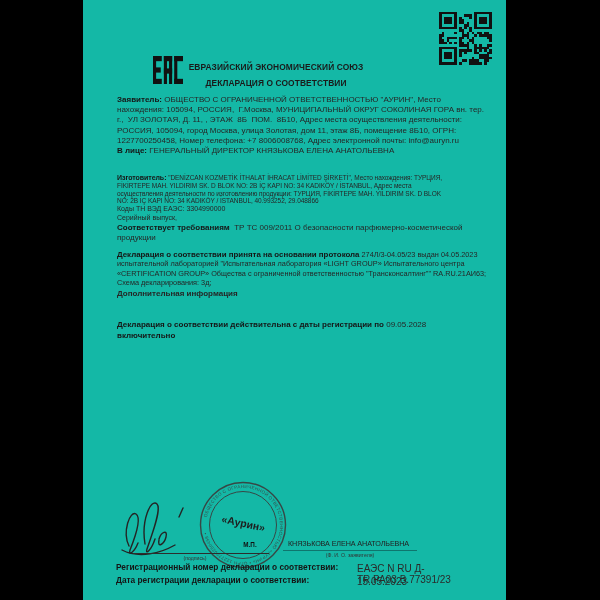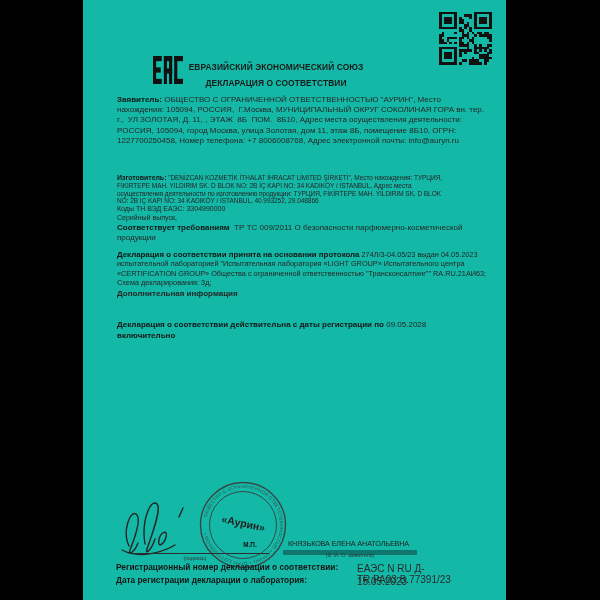--- a/index.html
+++ b/index.html
@@ -25,21 +25,21 @@
   .t-basis       { top:250px; font-size:7.3px; line-height:9.4px; }
   .t-basis b     { font-size:7.9px; }
   .t-addinfo     { top:289px; font-weight:bold; }
   .t-valid       { top:319px; line-height:11px; font-weight:bold; color:#161616; }
   .t-valid .val  { font-weight:normal; color:#262626; }
 
   .stamp { left:112px; top:477px; width:96px; height:96px; }
   .signature { left:36px; top:492px; width:88px; height:72px; }
   .sig-line { left:50px; top:553px; width:136px; border-top:1px solid #2d2d2d; }
   .sig-cap  { left:72px; top:555px; width:80px; text-align:center; font-size:5.2px; color:#333; }
-  .name-wrap { left:200px; top:539px; width:134px; border-bottom:5px solid #0f766e; padding:0 0 2px 5px; font-size:7.2px; letter-spacing:-0.1px; color:#222; }
+  .name-wrap { left:200px; top:539px; width:134px; border-bottom:1px solid #0f766e; padding:0 0 2px 5px; font-size:7.2px; letter-spacing:-0.1px; color:#222; }
   .fio-cap { left:200px; top:552px; width:134px; text-align:center; font-size:5.2px; color:#333; }
   .reg-label { left:9px; font-weight:bold; font-size:8.3px; color:#141414;margin-left:24px; }
   .reg-value { left:274px; font-size:10px; color:#2a2a2a; }
   .r1 { top:562px; } .r2 { top:575px; }
 </style>
 </head>
 <body>
 
 <div class="page">
 
@@ -286,20 +286,21 @@
 
   <div class="abs hdr-line" style="top:62px">ЕВРАЗИЙСКИЙ ЭКОНОМИЧЕСКИЙ СОЮЗ</div>
   <div class="abs hdr-line" style="top:78px">ДЕКЛАРАЦИЯ О СООТВЕТСТВИИ</div>
 
   <div class="abs body-text t-applicant pre"><b>Заявитель:</b><span> ОБЩЕСТВО С ОГРАНИЧЕННОЙ ОТВЕТСТВЕННОСТЬЮ "АУРИН", Место
 нахождения: 105094, РОССИЯ,  Г.Москва, МУНИЦИПАЛЬНЫЙ ОКРУГ СОКОЛИНАЯ ГОРА вн. тер.
 г.,  УЛ ЗОЛОТАЯ, Д. 11, , ЭТАЖ  8Б  ПОМ.  8Б10, Адрес места осуществления деятельности:
 РОССИЯ, 105094, город Москва, улица Золотая, дом 11, этаж 8Б, помещение 8Б10, ОГРН:
 1227700250458, Номер телефона: +7 8006008768, Адрес электронной почты: info@auryn.ru</span></div>
 
+  <div class="abs body-text t-person pre"><b>В лице:</b><span> ГЕНЕРАЛЬНЫЙ ДИРЕКТОР КНЯЗЬКОВА ЕЛЕНА АНАТОЛЬЕВНА</span></div>
 
 
   <div class="abs body-text t-manuf pre"><b style="font-size:7px">Изготовитель:</b><span> "DENİZCAN KOZMETİK İTHALAT İHRACAT LİMİTED ŞİRKETİ", Место нахождения: ТУРЦИЯ,
 FİKİRTEPE MAH. YILDIRIM SK. D BLOK NO: 2B İÇ KAPI NO: 34 KADIKÖY / İSTANBUL, Адрес места
 осуществления деятельности по изготовлению продукции: ТУРЦИЯ, FİKİRTEPE MAH. YILDIRIM SK. D BLOK
 NO: 2B İÇ KAPI NO: 34 KADIKÖY / İSTANBUL, 40.993252, 29.048866</span></div>
 
   <div class="abs body-text t-codes pre">Коды ТН ВЭД ЕАЭС: 3304990000</div>
   <div class="abs body-text t-serial pre">Серийный выпуск,</div>
 
@@ -342,16 +343,16 @@
   </svg>
 
   <div class="abs sig-line"></div>
   <div class="abs sig-cap">(подпись)</div>
 
   <div class="abs name-wrap">КНЯЗЬКОВА ЕЛЕНА АНАТОЛЬЕВНА</div>
   <div class="abs fio-cap">(Ф. И. О. заявителя)</div>
 
   <div class="abs reg-label r1">Регистрационный номер декларации о соответствии:</div>
   <div class="abs reg-value r1" style="top:563px">ЕАЭС N RU Д-TR.РА03.В.77391/23</div>
-  <div class="abs reg-label r2">Дата регистрации декларации о лаборатория:</div>
+  <div class="abs reg-label r2">Дата регистрации декларации о соответствии:</div>
   <div class="abs reg-value r2" style="top:576px">15.05.2023</div>
 
 </div>
 
 </body></html>

